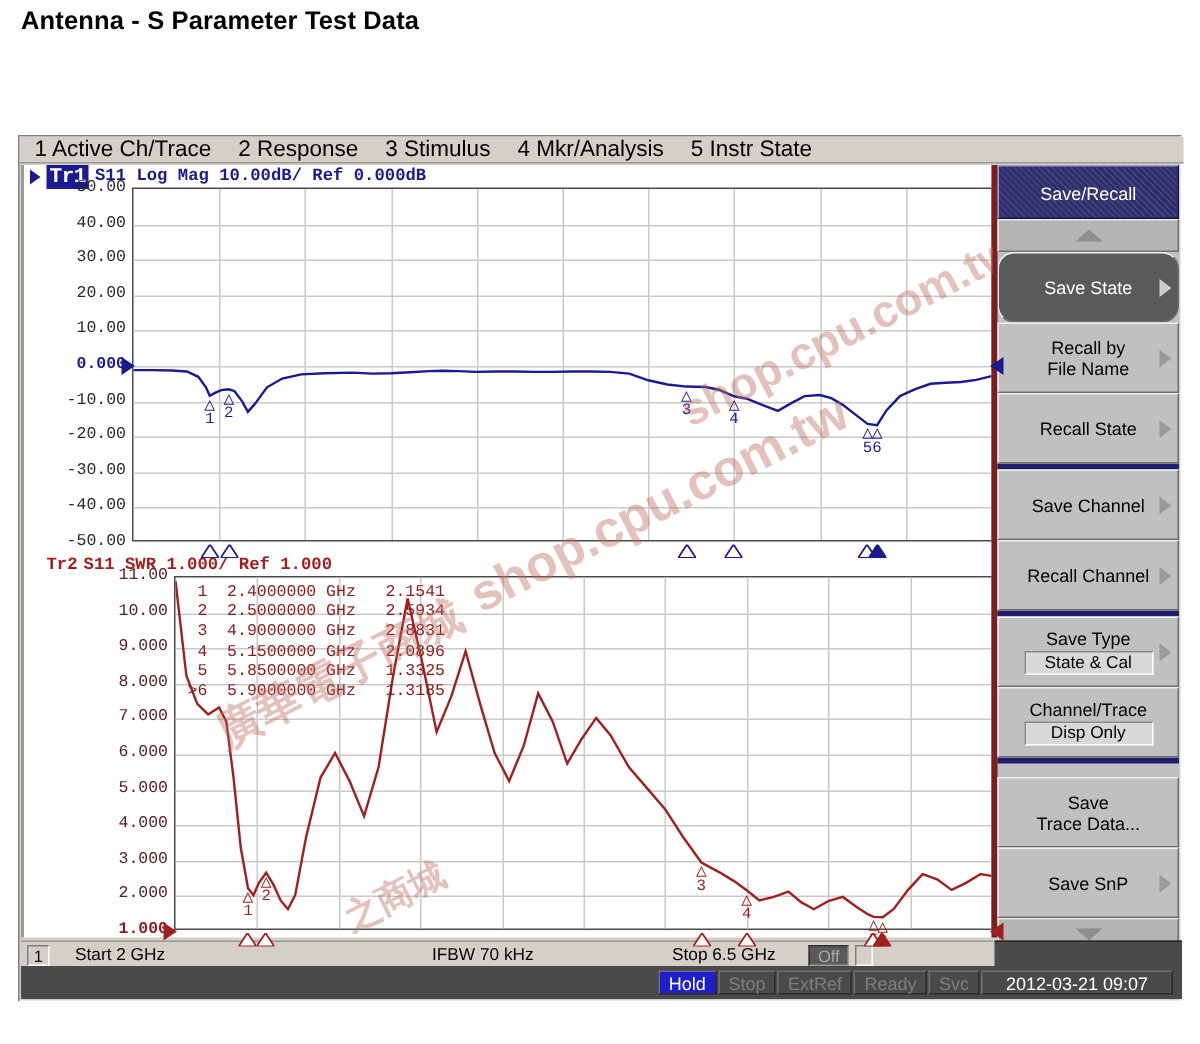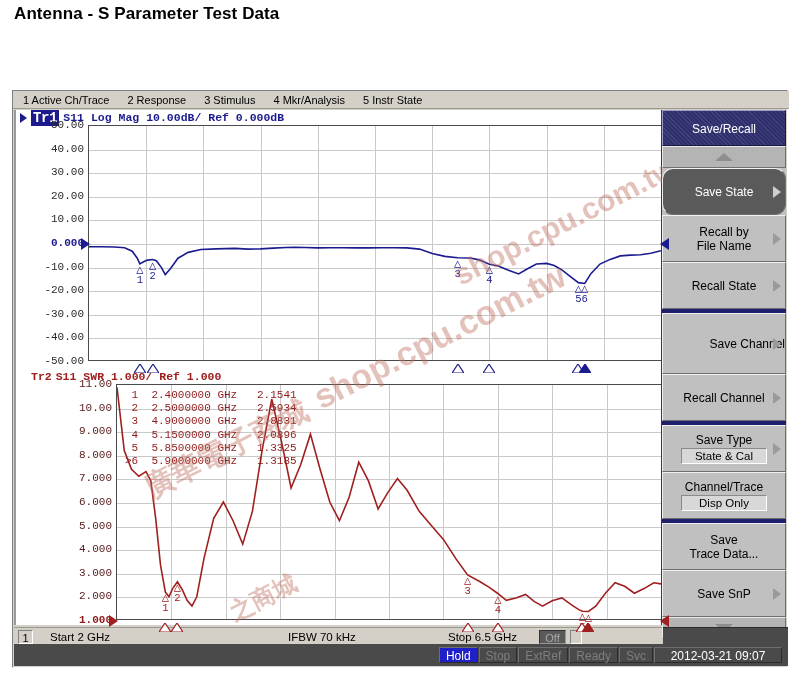--- a/index.html
+++ b/index.html
@@ -21,21 +21,21 @@
     border-left:1px solid #808080;border-top:1px solid #808080;
     border-right:1px solid #ffffff;border-bottom:1px solid #ffffff;
     box-sizing:border-box;
   }
 
   
   #menubar{
     position:absolute;left:0;top:0;width:776px;height:18px;
     background:#d4d0c8;border-bottom:1px solid #9a9a92;
     display:flex;align-items:center;box-sizing:border-box;
-    font-size:11px;
+    font-size:15px;
   }
   .menu-item{padding:0 9px;white-space:nowrap;color:#000;cursor:default;}
   .menu-item:first-child{padding-left:10px;}
 
   
   #graph-area{
     position:absolute;left:1px;top:19px;width:648px;height:515px;
     background:#ffffff;
     border-left:2px solid #9b9b95;
     box-sizing:border-box;
@@ -131,21 +131,21 @@
     position:absolute;white-space:nowrap;
     color:rgba(190,110,95,0.42);
     font-weight:bold;
     transform-origin:left center;
   }
 
   
   #softkeys{
     position:absolute;right:1px;top:19px;width:125px;height:515px;
     background:#c0c0c0;box-sizing:border-box;
-    border-left:1px solid #7f1d1d;
+    border-left:4px solid #7f1d1d;
   }
   .sk-header{
     height:36px;line-height:36px;text-align:center;color:#ffffff;
     font-size:12px;
     background:#2f2f6e;
     background-image:
       repeating-linear-gradient(45deg,rgba(255,255,255,.09) 0 1px,transparent 1px 3px);
     border-top:1px solid #9c9cc8;border-left:1px solid #9c9cc8;
     border-right:1px solid #1a1a40;border-bottom:1px solid #1a1a40;
     box-sizing:border-box;
@@ -466,40 +466,40 @@
         <div class="sk-btn" style="height: 47px;">
           <div>Recall by</div>
           <div>File Name</div>
           <span class="arrow"></span>
         </div>
         <div class="sk-btn" style="height: 47px;">
           <div>Recall State</div>
           <span class="arrow"></span>
         </div>
         <div class="sk-sep"></div>
-        <div class="sk-btn" style="height: 61px; align-items: flex-end;">
+        <div class="sk-btn" style="height: 47px;">
           <div>Save Channel</div>
           <span class="arrow"></span>
         </div>
         <div class="sk-btn" style="height: 47px;">
           <div>Recall Channel</div>
           <span class="arrow"></span>
         </div>
         <div class="sk-sep"></div>
         <div class="sk-btn" style="height: 47px;">
           <div>Save Type</div>
           <div class="sk-value">State &amp; Cal</div>
           <span class="arrow"></span>
         </div>
         <div class="sk-btn" style="height: 47px;">
           <div>Channel/Trace</div>
           <div class="sk-value">Disp Only</div>
         </div>
         <div class="sk-sep"></div>
-        <div class="sk-btn" style="height: 47px;">
+        <div class="sk-btn" style="height: 47px; margin-top: 9px;">
           <div>Save</div>
           <div>Trace Data...</div>
         </div>
         <div class="sk-btn" style="height: 47px;">
           <div>Save SnP</div>
           <span class="arrow"></span>
         </div>
       </div>
     <div class="sk-scroll down">
       <span class="caret"></span>

